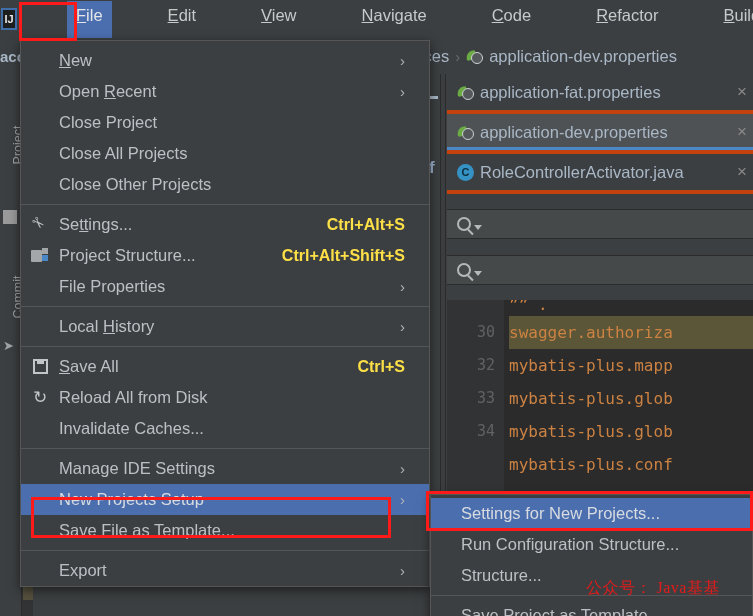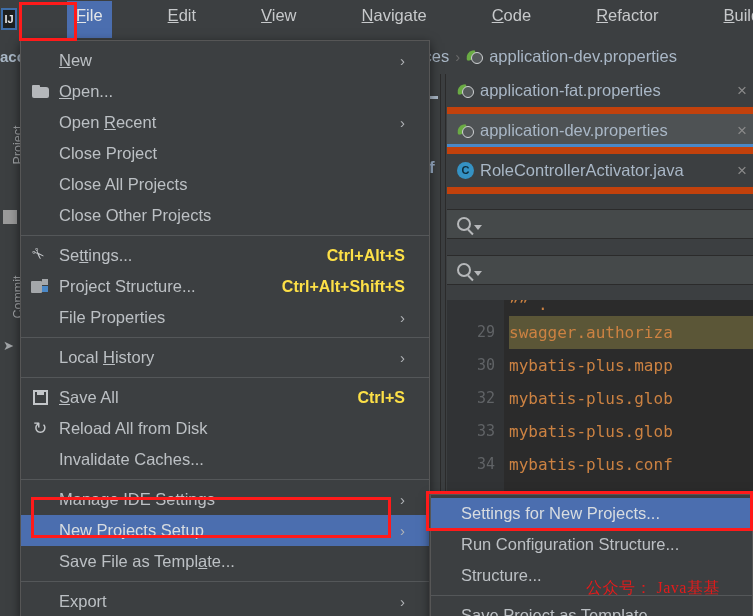--- a/index.html
+++ b/index.html
@@ -61,21 +61,21 @@
     border-radius: 50%; background: #3592c4; color: #0d2b3a;
     font-size: 11px; font-weight: bold; line-height: 17px; text-align: center;
   }
 
   .tabs {
     position: absolute; left: 33px; top: 36px; width: 306px;
   }
   .tab {
     height: 40px; display: flex; align-items: center; padding: 0 6px 0 10px;
     font-size: 16.5px; color: #a9b7c6; white-space: nowrap; overflow: hidden;
-    background: #3c3f41; border-bottom: 7px solid #c2410c; position: relative;
+    background: #3c3f41; border-bottom: 4px solid #c2410c; position: relative;
   }
   .tab.active { background: #4e5254; }
   .tab.active::after {
     content: ""; position: absolute; left: 0; bottom: 0; width: 100%; height: 3px;
     background: #4a88c7;
   }
   .tab .close { margin-left: auto; color: #8a8a8a; font-size: 17px; padding-left: 6px; }
 
   .minus-mark {
     position: absolute; left: 6px; top: 58px; width: 18px; height: 3px;
@@ -270,21 +270,20 @@
       <span class="caret-dn"></span>
     </div>
     <div class="searchbar" style="top:217px;">
       <span class="mag"></span>
       <span class="caret-dn"></span>
     </div>
 
     <div class="code-area">
       <div class="gutter">
         <div style="height:16px;"></div>
-        <div class="gutter-ln">29</div>
         <div class="gutter-ln">30</div>
         <div class="gutter-ln">32</div>
         <div class="gutter-ln">33</div>
         <div class="gutter-ln">34</div>
       </div>
       <div class="code-lines">
         <div class="code-top-sliver">””                .</div>
         <div class="code-ln hl">swagger.authoriza</div>
         <div class="code-ln">mybatis-plus.mapp</div>
         <div class="code-ln">mybatis-plus.glob</div>
@@ -329,26 +328,20 @@
   </div>
 
   <div class="dropdown">
 
     <div class="mi">
       <span class="ico-slot"></span>
       <span class="label"><u>N</u>ew</span>
       <span class="chev">›</span>
     </div>
 
-    <div class="mi">
-      <span class="ico-slot">
-          <span class="g-folder"></span>
-        </span>
-      <span class="label"><u>O</u>pen...</span>
-    </div>
 
     <div class="mi">
       <span class="ico-slot"></span>
       <span class="label">Open <u>R</u>ecent</span>
       <span class="chev">›</span>
     </div>
 
     <div class="mi">
       <span class="ico-slot"></span>
       <span class="label">Close Project</span>

